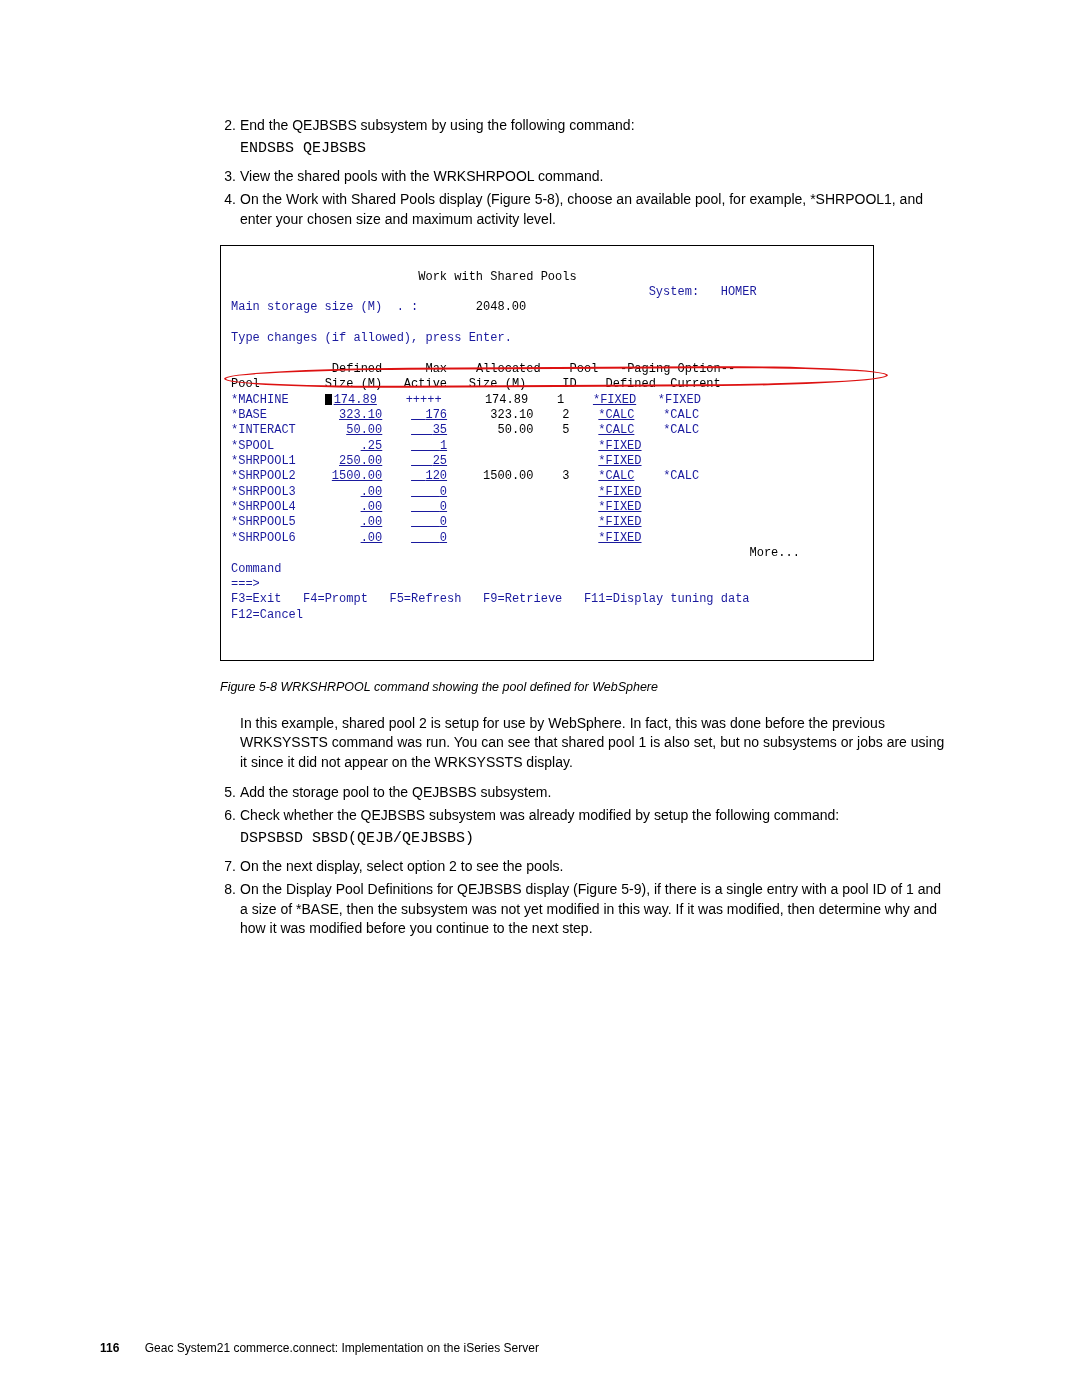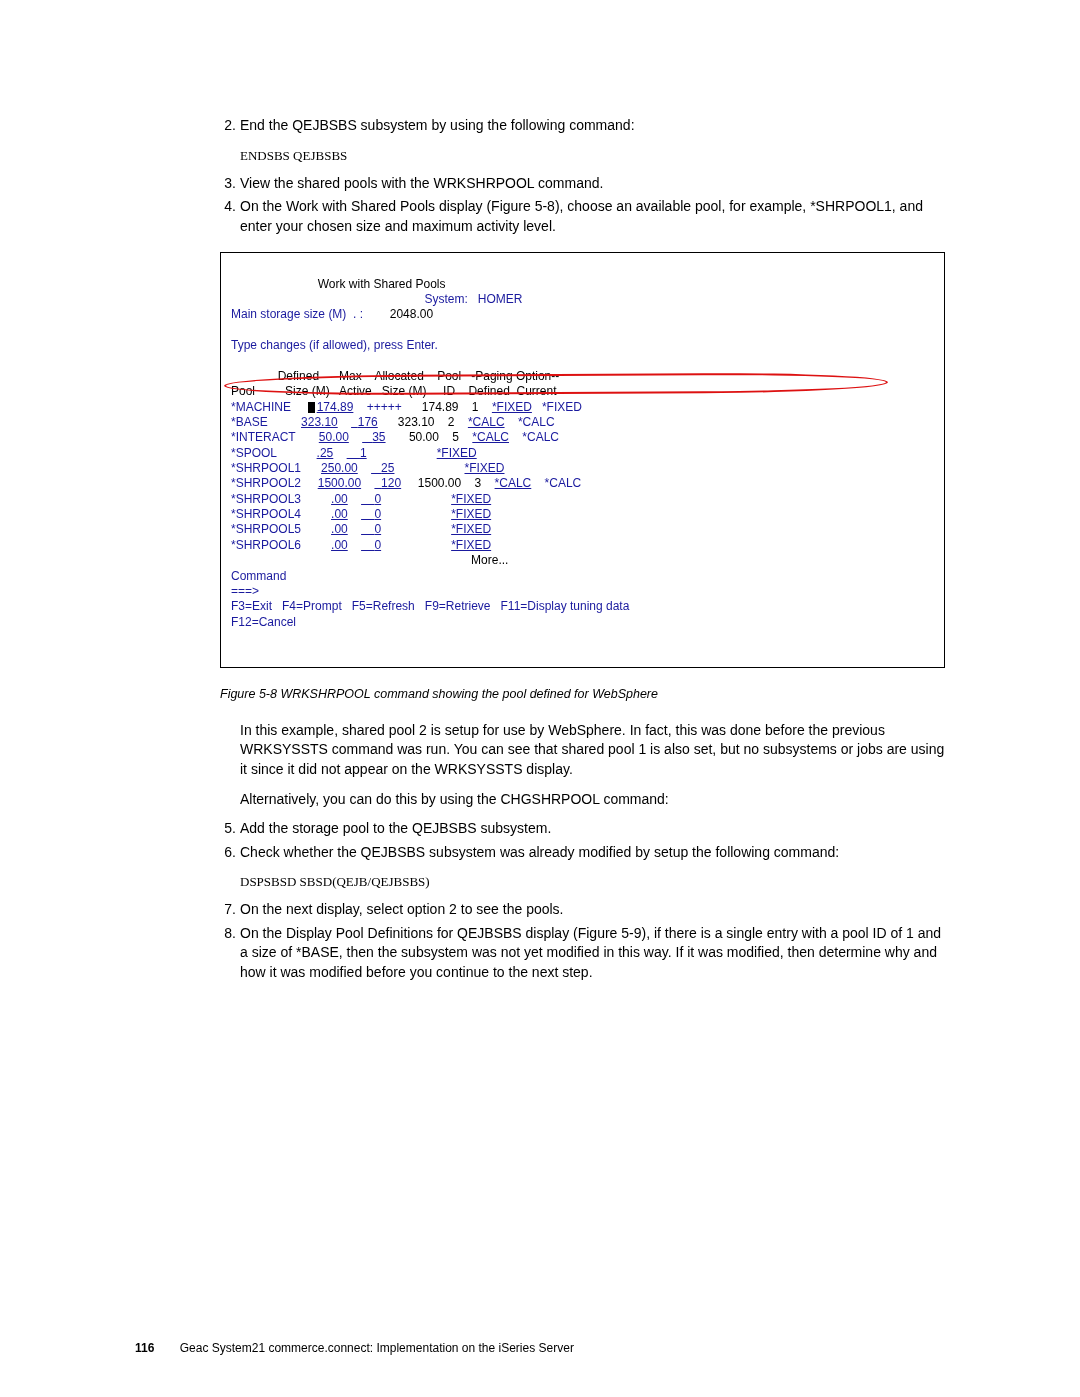--- a/index.html
+++ b/index.html
@@ -24,35 +24,35 @@
   .list-num {
     width: 22px;
     flex: 0 0 22px;
     text-align: right;
     margin-right: 4px;
   }
   .list-body {
     flex: 1;
   }
   .code {
-    font-family: Liberation Serif, serif;
-    font-size: 13px;
-    margin: 12px 0 10px 140px;
+    font-family: Liberation Mono, monospace;
+    font-size: 15px;
+    margin: 4px 0 10px 140px;
   }
   .figure {
     border: 1px solid #000;
     margin: 16px 0 6px 120px;
     padding: 8px 10px 6px 10px;
-    font-family: Liberation Sans, sans-serif;
+    font-family: Liberation Mono, monospace;
     font-size: 12px;
     line-height: 1.28;
     color: #1a1a9e;
     position: relative;
     white-space: pre;
-    width: 725px;
+    width: 654px;
     box-sizing: border-box;
   }
   .fig-blk { color: #000; }
   .fig-caption {
     font-style: italic;
     font-size: 12.5px;
     margin: 19px 0 20px 120px;
   }
   .para {
     margin: 10px 0 10px 140px;
@@ -60,21 +60,20 @@
   }
   .footer {
     position: absolute;
     left: 100px;
     bottom: 42px;
     font-size: 12px;
   }
   .footer .pn {
     font-weight: bold;
     margin-right: 22px;
-    margin-left: 35px;
   }
   .underline { text-decoration: underline; }
   .redcircle {
     position: absolute;
     left: 3px;
     top: 121px;
     width: 660px;
     height: 16px;
     border: 2.5px solid #d11;
     border-radius: 50%/90%;
@@ -133,21 +132,20 @@
 <span>Command</span>
 <span>===&gt;</span>
 <span>F3=Exit</span>   <span>F4=Prompt</span>   <span>F5=Refresh</span>   <span>F9=Retrieve</span>   <span>F11=Display tuning data</span>
 <span>F12=Cancel</span>
 <div class="redcircle"></div>
   </div>
 
   <div class="fig-caption">Figure 5-8   WRKSHRPOOL command showing the pool defined for WebSphere</div>
 
   <div class="para">In this example, shared pool 2 is setup for use by WebSphere. In fact, this was done before the previous WRKSYSSTS command was run. You can see that shared pool 1 is also set, but no subsystems or jobs are using it since it did not appear on the WRKSYSSTS display.</div>
-  <div class="para">Alternatively, you can do this by using the CHGSHRPOOL command:</div>
 
   <div class="list-item">
     <div class="list-num">5.</div>
     <div class="list-body">Add the storage pool to the QEJBSBS subsystem.</div>
   </div>
 
   <div class="list-item">
     <div class="list-num">6.</div>
     <div class="list-body">Check whether the QEJBSBS subsystem was already modified by setup the following command:</div>
   </div>

